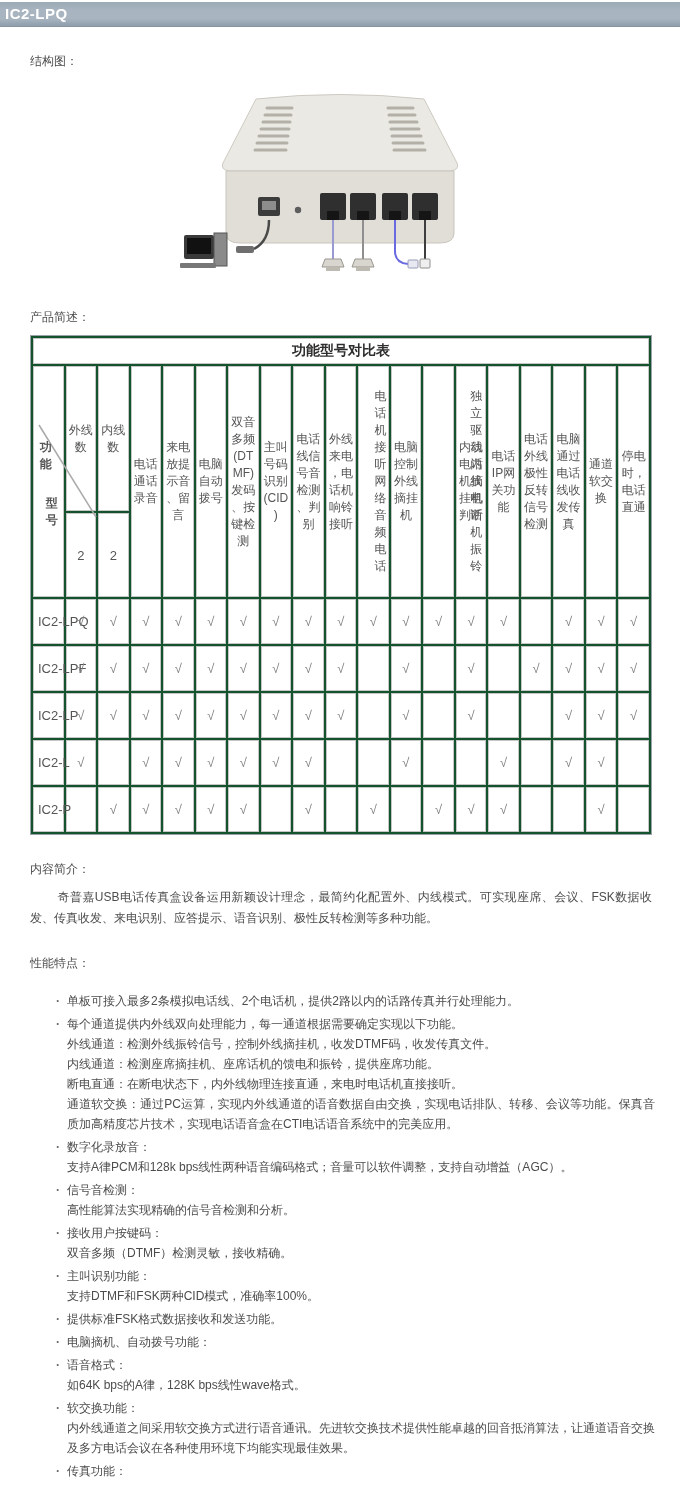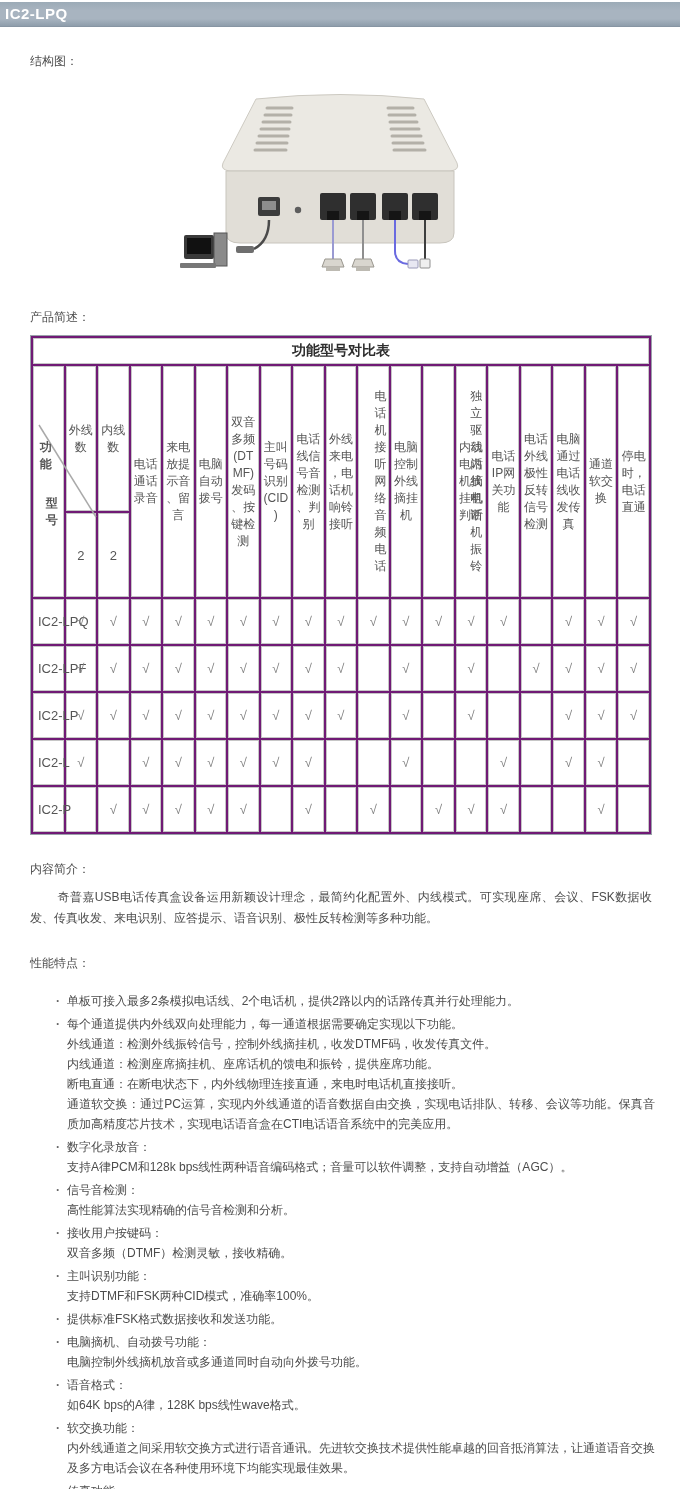--- a/index.html
+++ b/index.html
@@ -17,21 +17,21 @@
     padding-left:5px;letter-spacing:0.5px;
   }
   .sectionlabel{margin:26px 30px 0 30px;line-height:16px;}
   
   .illu{width:340px;margin:14px auto 4px auto;display:block;}
   
   table.cmp{
     margin:10px 28px 0 30px;
     border:1px solid #9aa2aa;
     border-spacing:2px;border-collapse:separate;
-    background:#701a75;
+    background:#14532d;
     table-layout:fixed;width:622px;
   }
   table.cmp th,table.cmp td{border:1px solid #c6c6c6;background:#fff;}
   th.ttl{
     height:22px;background:#d8ebf4;color:#2e2e2e;
     font-size:14px;font-weight:bold;text-align:center;padding:1px 0;
   }
   th.corner{width:64px;position:relative;padding-left:36px;}
   th.feat{
     font-weight:normal;color:#555;font-size:12px;line-height:17px;
@@ -317,21 +317,20 @@
     </li>
     <li>
       <div class="btxt">主叫识别功能：</div>
       <div class="sub">支持DTMF和FSK两种CID模式，准确率100%。</div>
     </li>
     <li>
       <div class="btxt">提供标准FSK格式数据接收和发送功能。</div>
     </li>
     <li>
       <div class="btxt">电脑摘机、自动拨号功能：</div>
-      <div class="sub">电脑控制外线摘机放音或多通道同时自动向外拨号功能。</div>
     </li>
     <li>
       <div class="btxt">语音格式：</div>
       <div class="sub">如64K bps的A律，128K bps线性wave格式。</div>
     </li>
     <li>
       <div class="btxt">软交换功能：</div>
       <div class="sub">内外线通道之间采用软交换方式进行语音通讯。先进软交换技术提供性能卓越的回音抵消算法，让通道语音交换及多方电话会议在各种使用环境下均能实现最佳效果。</div>
     </li>
     <li>

